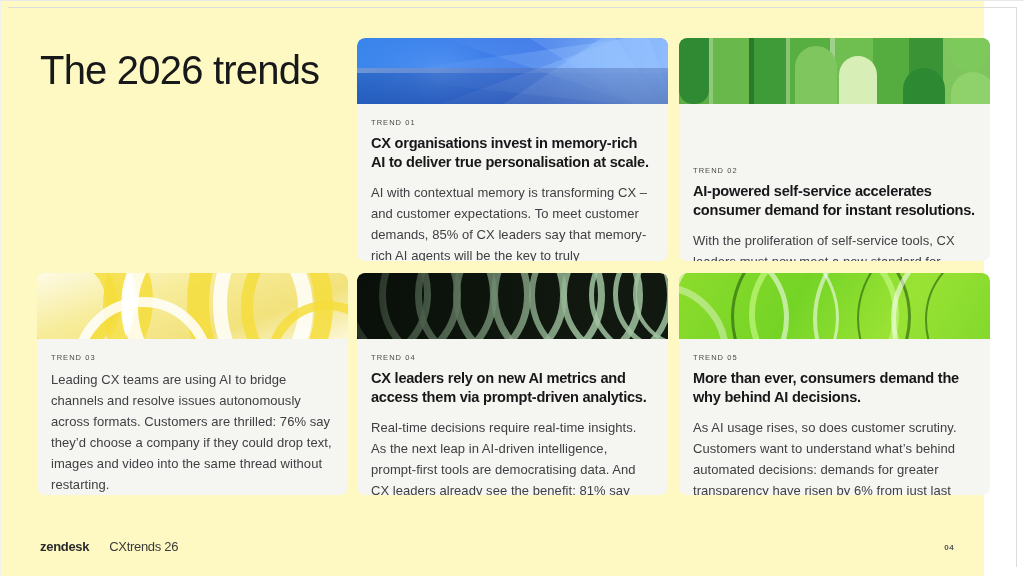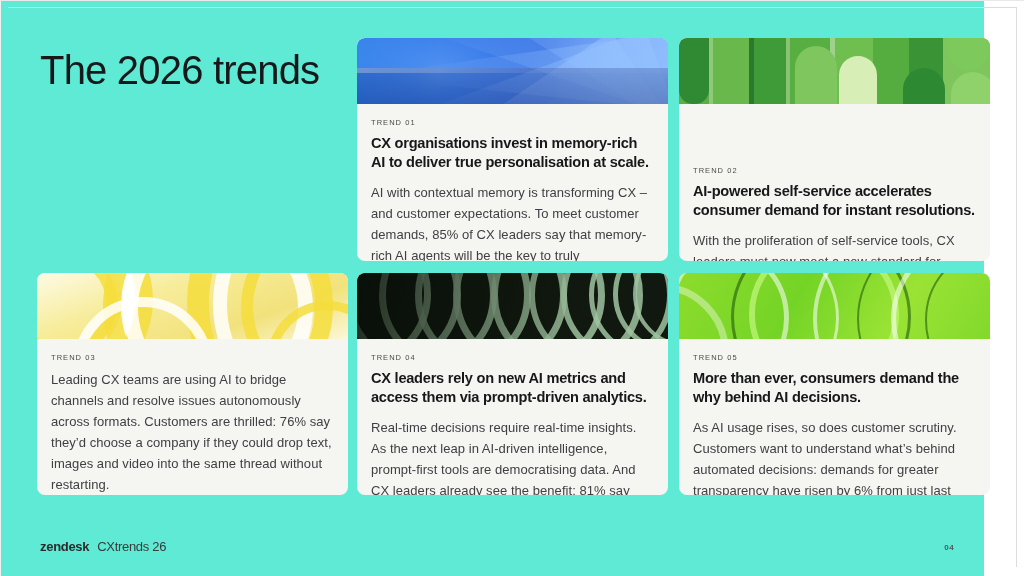--- a/index.html
+++ b/index.html
@@ -6,21 +6,21 @@
   html,body { width:1024px; height:576px; overflow:hidden; }
   body {
     background:#ffffff;
     font-family:"Liberation Sans", sans-serif;
     -webkit-font-smoothing:antialiased;
   }
 
   
   #slide {
     position:absolute; left:0; top:0; width:984px; height:576px;
-    background:#5eead4;
+    background:#fef9c3;
   }
   .frame-line { position:absolute; background:#dcdcdc; }
   .frame-top   { left:8px;  top:7px;  width:1009px; height:1px; }
   .frame-right { left:1016px; top:7px; width:1px; height:560px; }
   .frame-tl-a  { left:0px;  top:0px;  width:1024px; height:1px; background:#e9e9e9; }
   .frame-tl-b  { left:0px;  top:0px;  width:1px; height:576px; background:#f0f0f0; }
 
   
   #headline {
     position:absolute; left:40px; top:45px; width:300px;
@@ -113,21 +113,21 @@
     border-style:solid; border-color:rgba(255,255,255,.55);
   }
   .art-lime .blade.dk { border-color:rgba(25,80,10,.55); }
 
   
   #footer-logo {
     position:absolute; left:40px; bottom:22px;
     font-size:13px; color:#2b2b2b; letter-spacing:-0.3px; white-space:nowrap;
   }
   #footer-logo .zd { font-weight:700; }
-  #footer-logo .cx { font-weight:400; margin-left:8px; color:#3a3a3a; }
+  #footer-logo .cx { font-weight:400; margin-left:20px; color:#3a3a3a; }
   #page-num {
     position:absolute; right:30px; bottom:24px;
     font-size:8px; font-weight:600; color:#55565a; letter-spacing:0.4px;
   }
 </style>
 </head>
 <body>
 
 <div id="slide">
 

